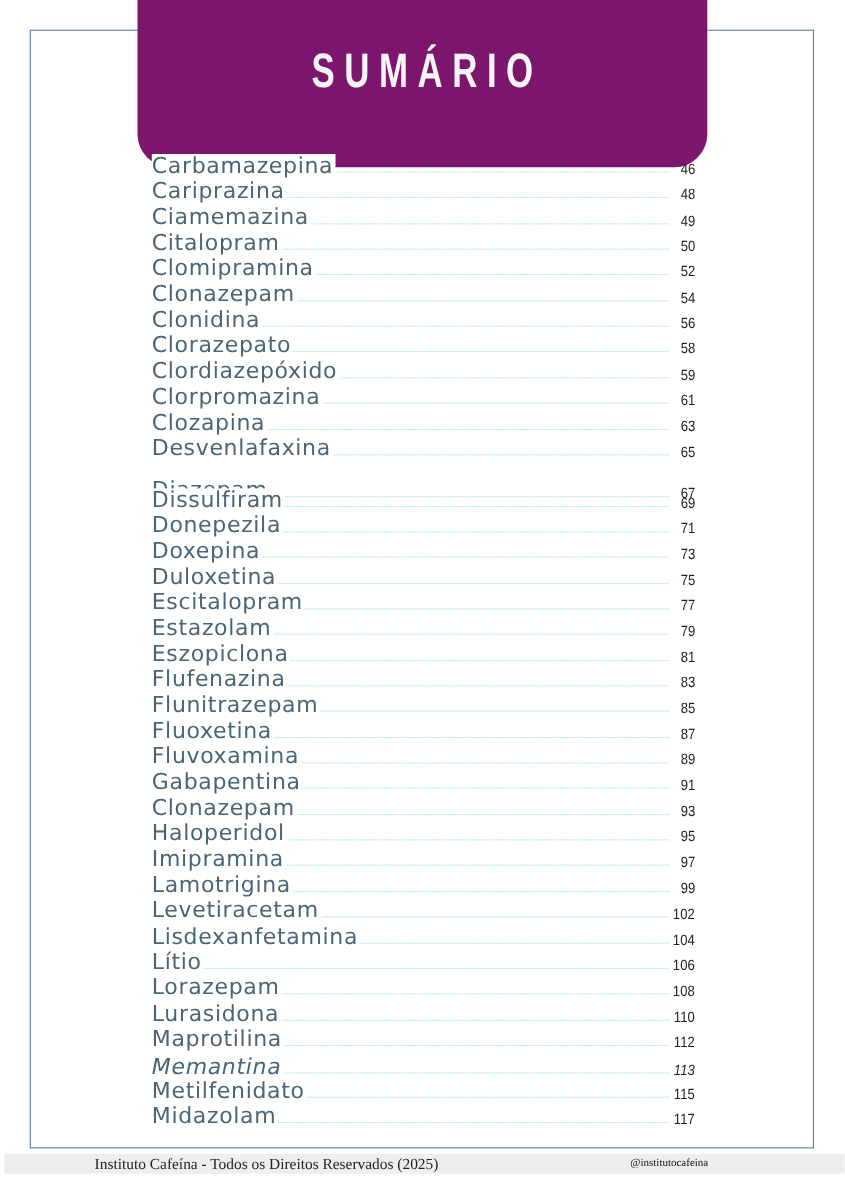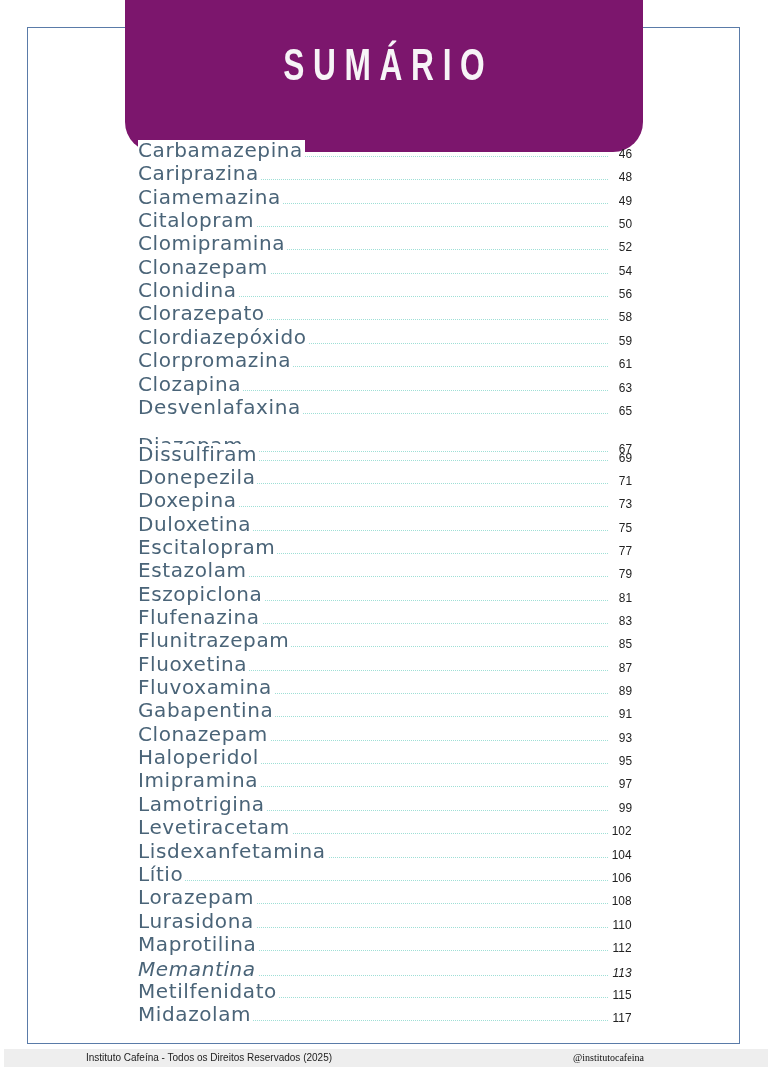--- a/index.html
+++ b/index.html
@@ -6,21 +6,21 @@
   body { width:768px; height:1080px; background:#ffffff; position:relative; overflow:hidden; font-family:"DejaVu Sans", sans-serif; }
   .frame { position:absolute; left:27px; top:27px; width:713px; height:1017px; border:1.5px solid #5a7ba8; box-sizing:border-box; }
   .banner { position:absolute; left:125px; top:0; width:518px; height:152px; background:#7c166d; border-radius:0 0 30px 30px; }
   .banner-title { position:absolute; left:0; right:0; top:40px; text-align:center; color:#f7f4f7; font-family:"Liberation Sans", sans-serif; font-weight:bold; font-size:44px; letter-spacing:12px; transform:scaleX(0.72); transform-origin:center; padding-left:12px; }
   .toc { position:absolute; left:138px; top:140px; width:500px; }
   .toc-row { position:absolute; left:0; width:494px; height:23px; }
   .toc-name { position:absolute; left:0; top:0; font-size:20px; color:#4a6478; letter-spacing:0.6px; background:#fff; padding-right:2px; white-space:nowrap; line-height:20px; }
   .toc-dots { position:absolute; left:0; right:24px; top:16px; border-bottom:1.5px dotted #9fdfd6; }
   .toc-page { position:absolute; right:0; top:6px; font-family:"Liberation Sans", sans-serif; font-size:13.5px; color:#222; transform:scaleX(0.88); transform-origin:right; line-height:16px; }
   .footer { position:absolute; left:4px; right:0; top:1049px; height:18px; background:#eeeeee; }
-  .footer-left { position:absolute; left:82px; top:3px; font-family:Liberation Sans, sans-serif; font-size:10px; color:#222; }
+  .footer-left { position:absolute; left:82px; top:3px; font-family:Liberation Serif, serif; font-size:14px; color:#222; }
   .footer-right { position:absolute; left:569px; top:3px; font-family:"Liberation Serif", serif; font-weight:normal; font-size:10px; color:#111; }
 </style>
 </head>
 <body>
 
 <div class="frame"></div>
 
 <div class="banner">
   <div class="banner-title">SUMÁRIO</div>
 </div>

